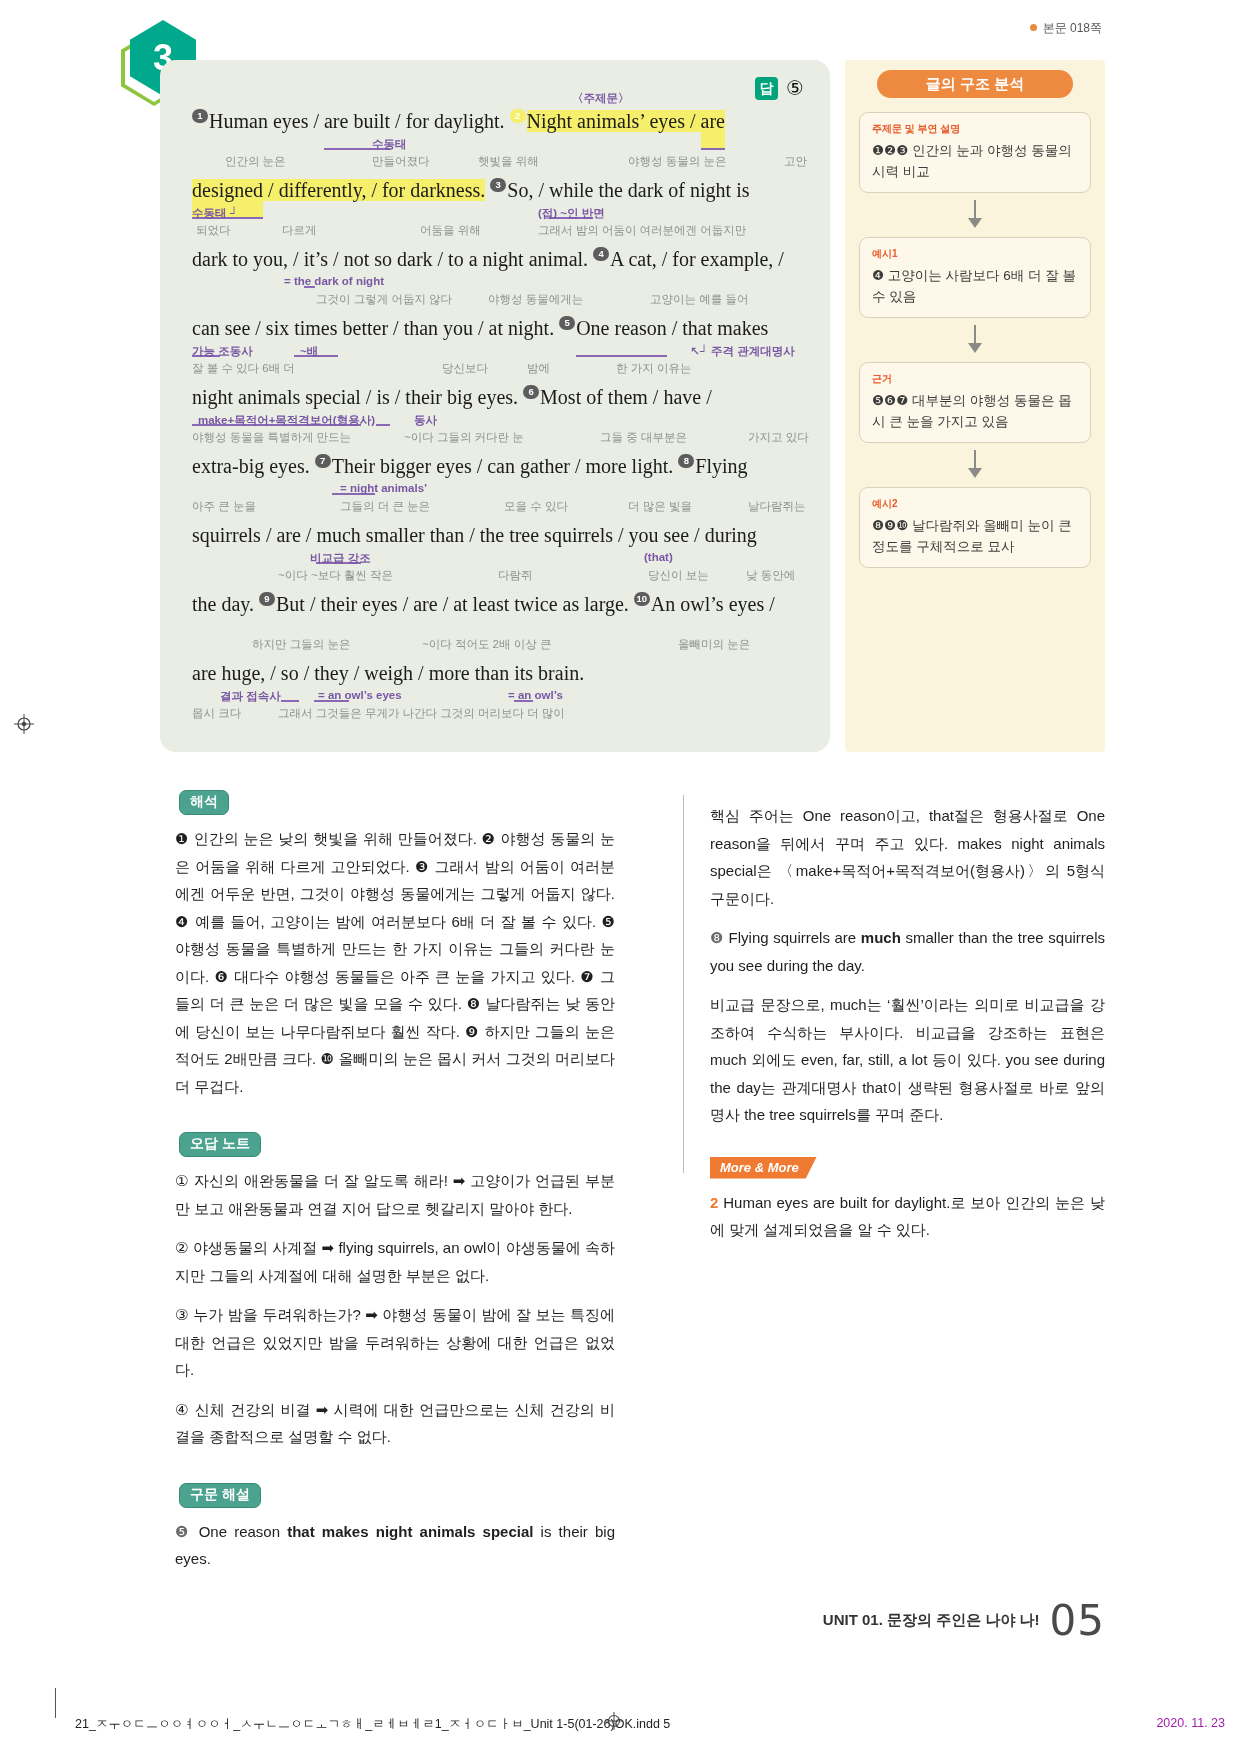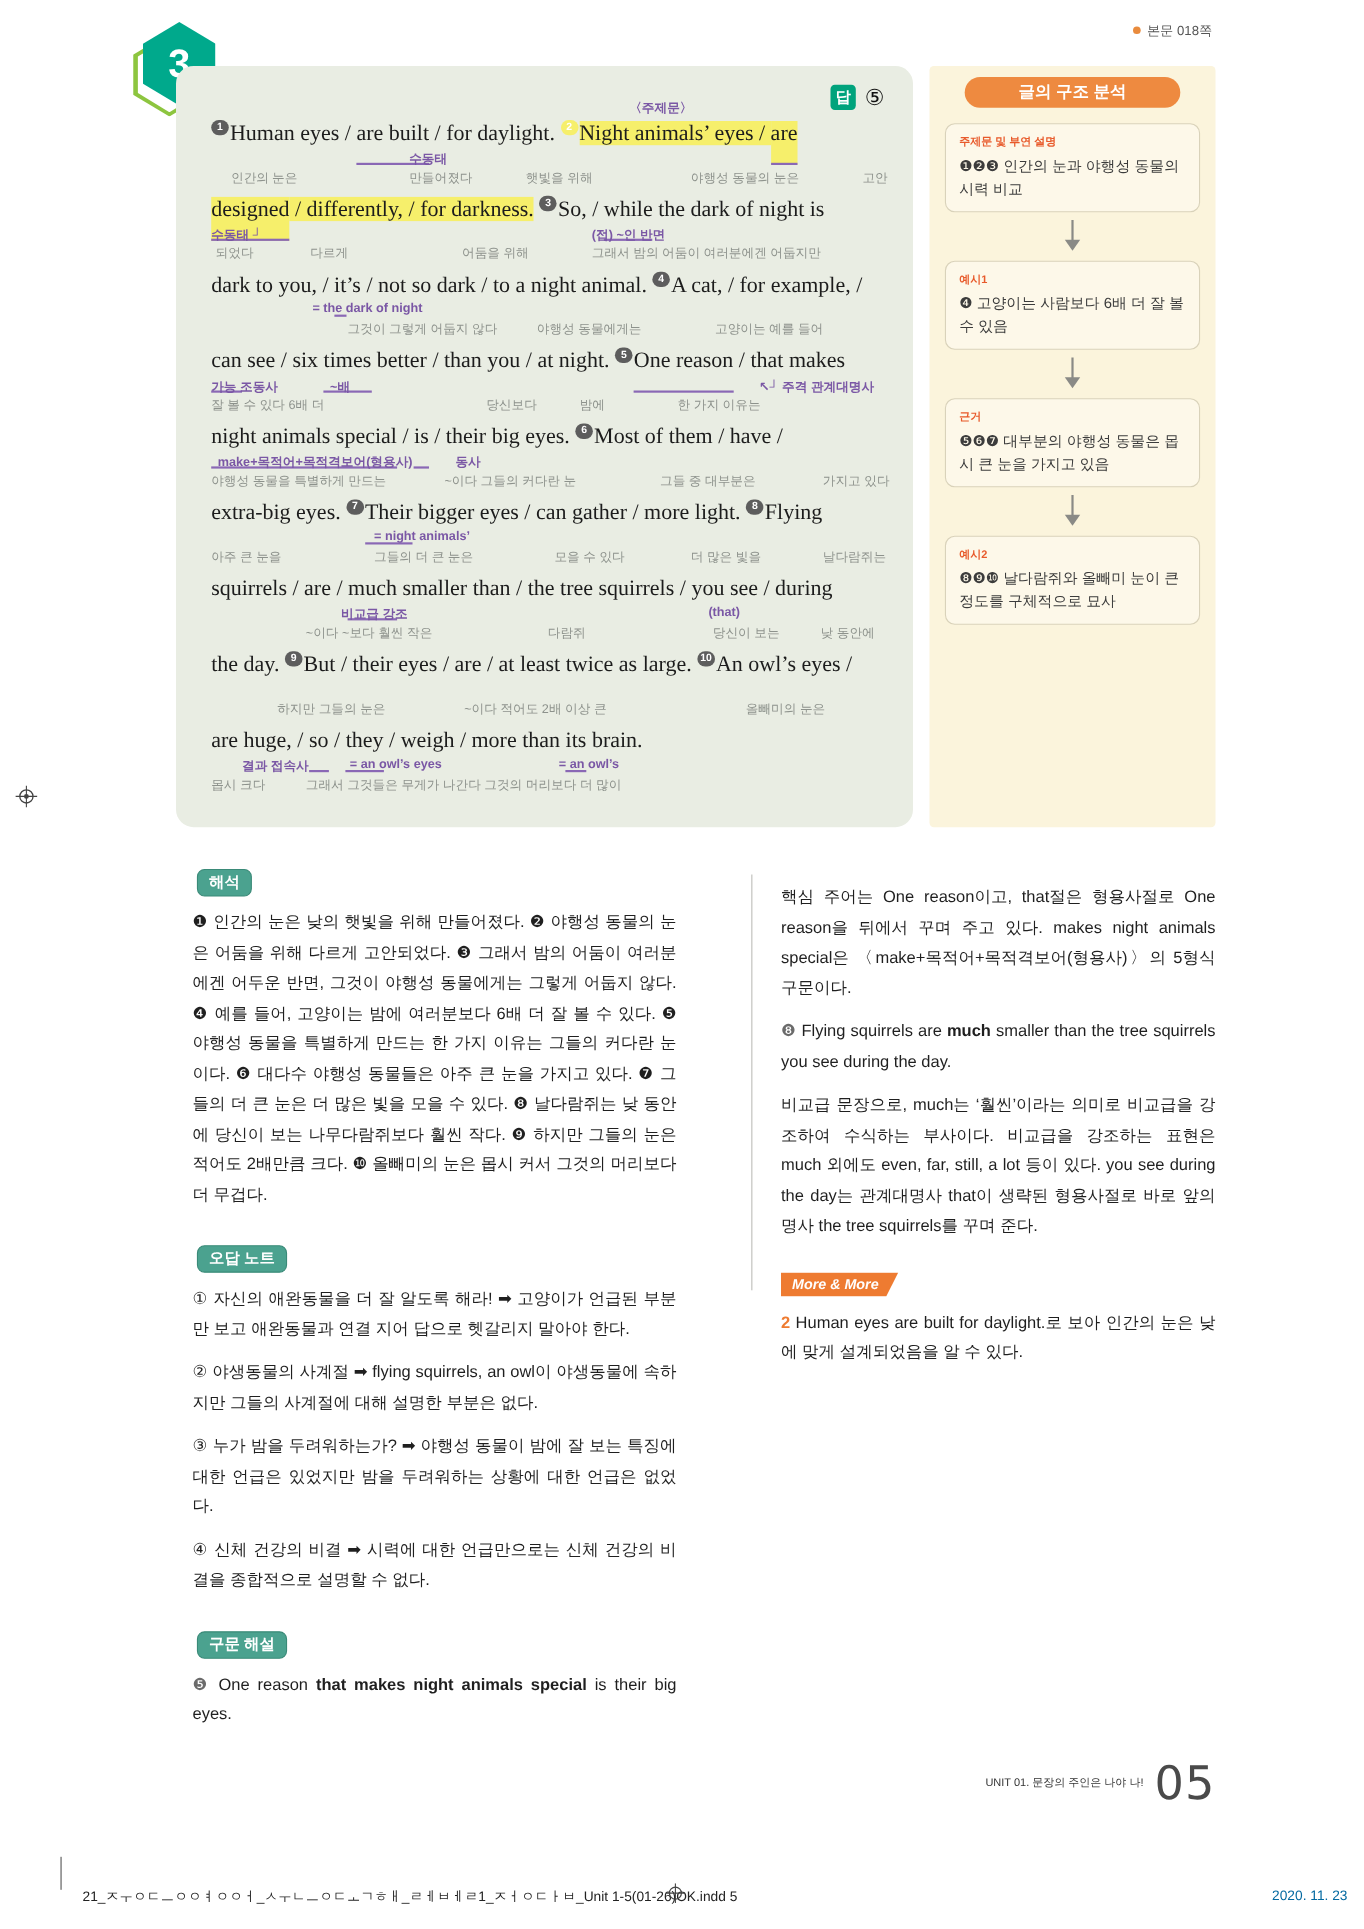--- a/index.html
+++ b/index.html
@@ -61,24 +61,24 @@
   .body-text{font-size:15px;line-height:27.5px;text-align:justify;color:#1f1f1f;margin:10px 0 0;}
   .body-text + .body-text{margin-top:12px;}
   .b{font-weight:bold;}
   .gnum{color:#6b6b6b;}
   .onum{color:#ee7b31;font-weight:bold;}
   #more-badge{display:inline-block;background:#ee7b31;color:#fff;font-size:13px;font-weight:bold;font-style:italic;
     line-height:22px;padding:0 18px 0 10px;clip-path:polygon(0 0,100% 0,calc(100% - 11px) 100%,0 100%);}
   #sec-more{margin-top:28px;}
   
   #footer-unit{position:absolute;right:135px;top:1596px;display:flex;align-items:center;gap:10px;}
-  #footer-unit .label{font-size:10px;color:#333;}
+  #footer-unit .label{font-size:15px;color:#333;font-weight:bold;}
   #footer-unit .num{font-size:42px;color:#4a4a4a;font-family:"DejaVu Sans",sans-serif;font-weight:400;letter-spacing:1px;}
   #print-line{position:absolute;left:75px;top:1716px;font-size:12.5px;color:#222;}
-  #print-date{position:absolute;right:15px;top:1716px;font-size:12.5px;color:#0369a1;}
+  #print-date{position:absolute;right:15px;top:1716px;font-size:12.5px;color:#a21caf;}
   #edge-bar{position:absolute;left:55px;top:1688px;width:1px;height:30px;background:#555;}
   .regmark{position:absolute;}
 </style>
 </head>
 <body>
 
 <div id="top-note">
   <span class="dot"></span><span>본문 018쪽</span>
 </div>
 
@@ -97,21 +97,21 @@
   <div id="passage-lines">
       <div class="pline">
         <div class="pen"><span class="cnum">1</span><span class="">Human eyes / </span><span class="u">are built</span><span class=""> / for daylight. </span><span class="cnum hl">2</span><span class="hl">Night animals’ eyes / </span><span class="hl u">are</span></div>
         <div class="prow above">
           <span style="left: 380px;">〈주제문〉</span>
         </div>
         <div class="prow purple">
           <span style="left: 180px;">수동태</span>
         </div>
         <div class="prow gray">
-          <span style="left: 18px; font-family: Liberation Serif, serif;">인간의 눈은</span>
+          <span style="left: 33px; font-family: Liberation Serif, serif;">인간의 눈은</span>
           <span style="left: 180px;">만들어졌다</span>
           <span style="left: 286px;">햇빛을 위해</span>
           <span style="left: 436px;">야행성 동물의 눈은</span>
           <span style="left: 592px;">고안</span>
         </div>
       </div>
       <div class="pline">
         <div class="pen"><span class="hl u">designed</span><span class="hl"> / differently, / for darkness.</span><span class=""> </span><span class="cnum">3</span><span class="">So, / </span><span class="u">while</span><span class=""> the dark of night is</span></div>
         <div class="prow purple">
           <span style="left: 0px;">수동태 ┘</span>

